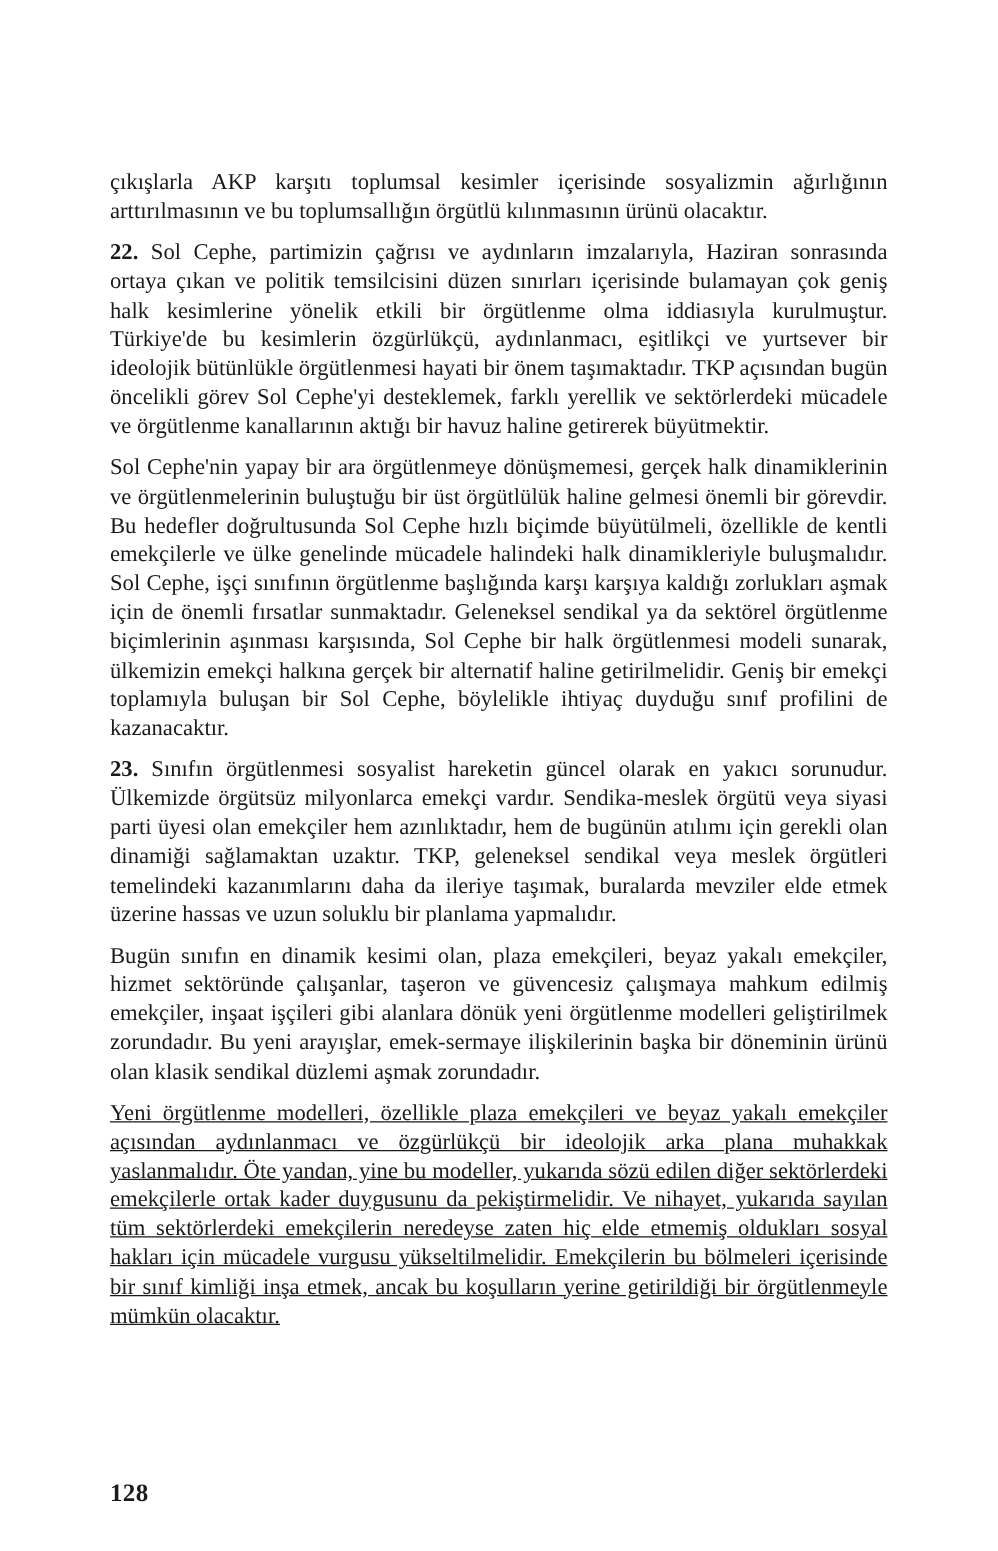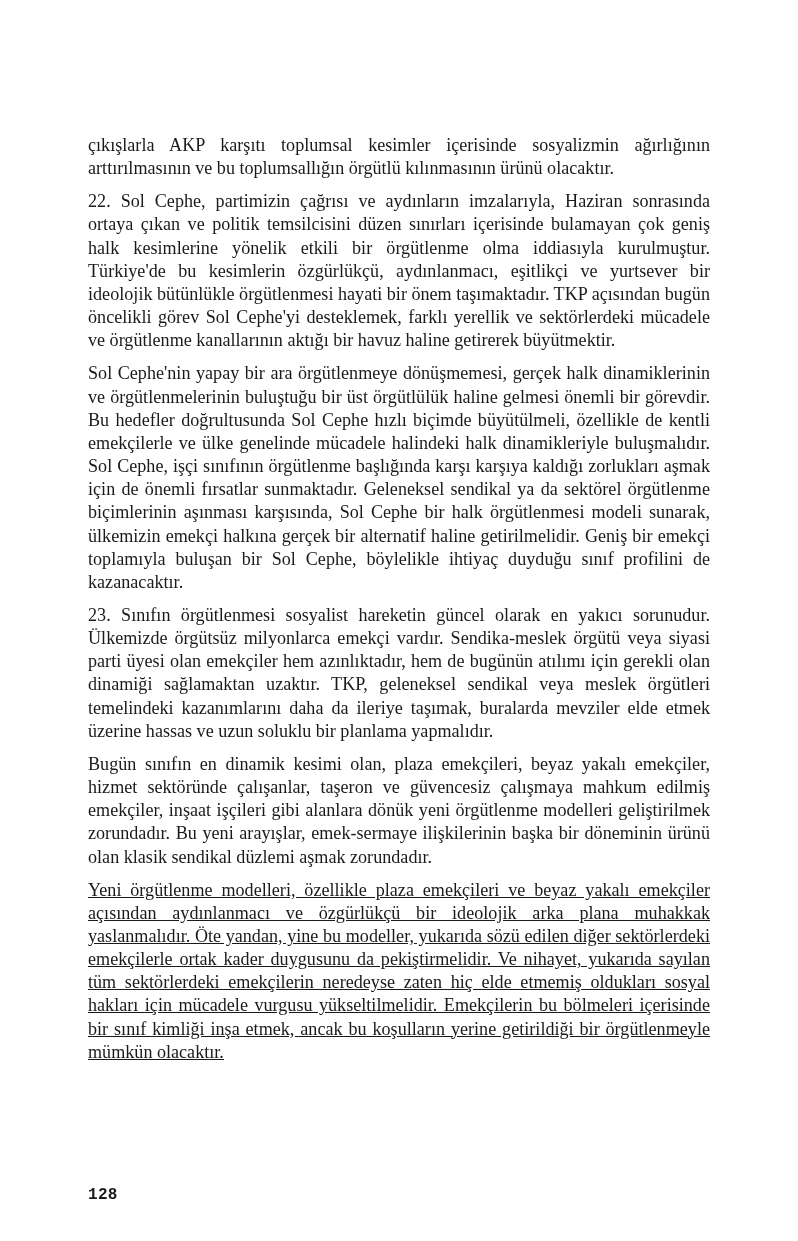--- a/index.html
+++ b/index.html
@@ -46,34 +46,34 @@
     letter-spacing: 0.02px;
     color: #1a1a1a;
   }
 
   p.para:last-of-type {
     margin-bottom: 0;
     text-decoration: underline;
   }
 
   .para-num {
-    font-weight: normal;
+    font-weight: bold;
   }
 
   .footer {
     position: absolute;
     left: 88px;
     top: 1152px;
     width: 622px;
   }
 
   .page-number {
-    font-family: Liberation Mono, monospace;
+    font-family: Liberation Serif, serif;
     font-weight: bold;
-    font-size: 16px;
+    font-size: 20px;
     line-height: 18px;
     letter-spacing: 0.3px;
     color: #1a1a1a;
   }
 </style>
 </head>
 <body>
 
 <div class="page">
 

